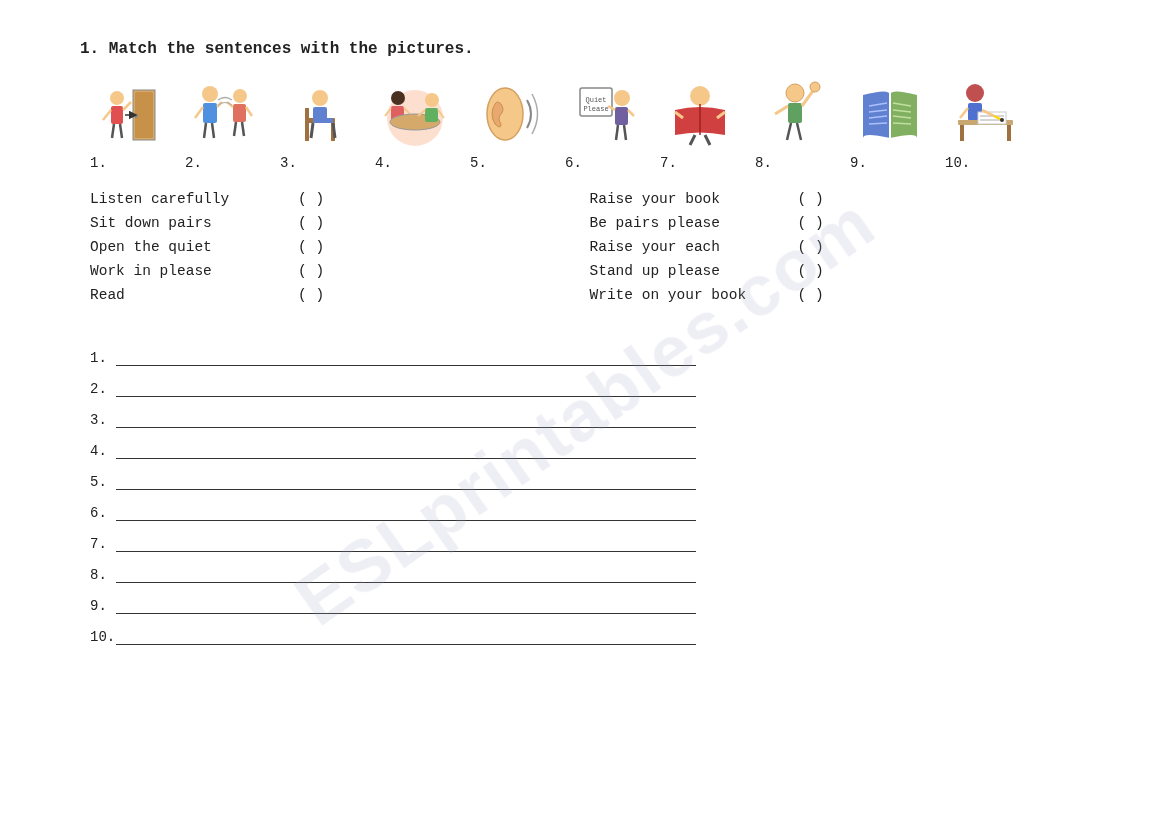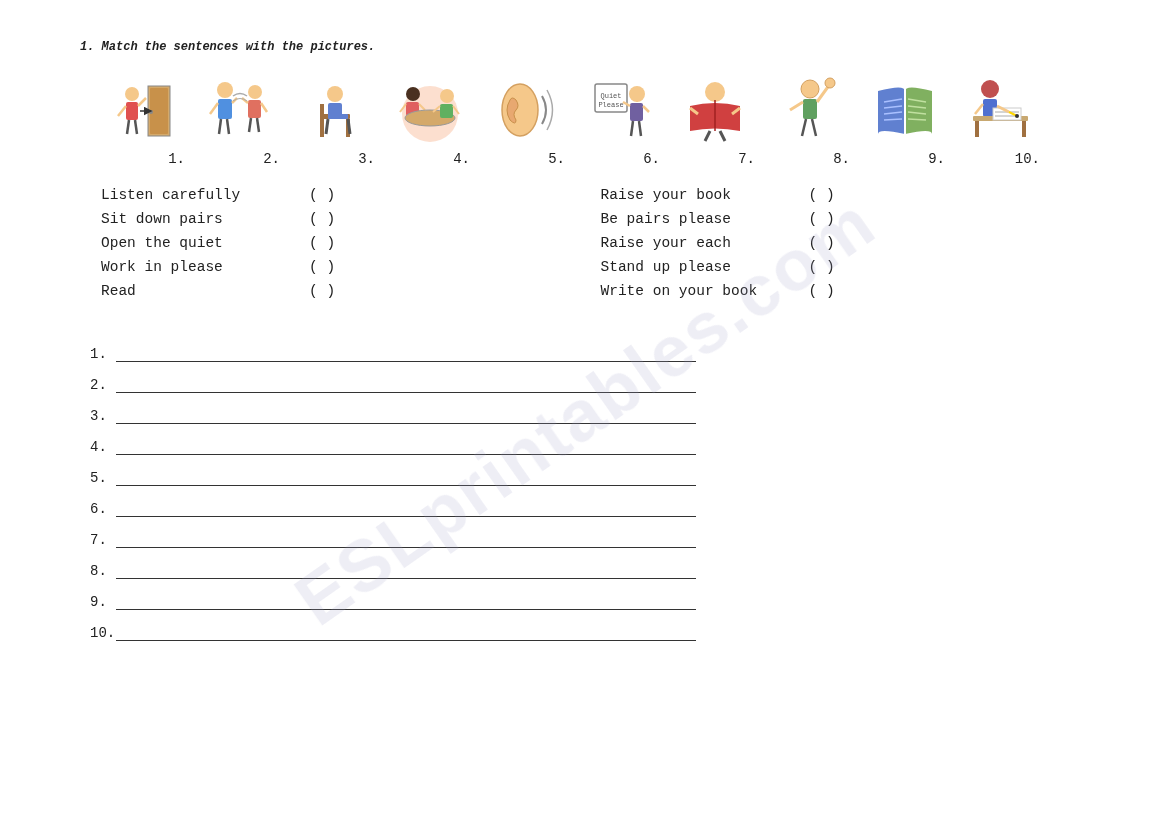--- a/index.html
+++ b/index.html
@@ -8,38 +8,37 @@
       font-family: 'Courier New', Courier, monospace;
       font-size: 15px;
       color: #222;
       width: 1169px;
       min-height: 821px;
       padding: 40px 80px;
     }
 
     .section-title {
       font-family: 'Courier New', Courier, monospace;
-      font-size: 12px;
+      font-size: 16px;
       font-weight: bold;
       margin-bottom: 18px;
-      font-style: italic;
     }
 
     
     .pictures-row {
       display: flex;
       align-items: flex-end;
       gap: 0px;
       margin-bottom: 8px;
       margin-left: 10px;
     }
     .pic-item {
       display: flex;
       flex-direction: column;
-      align-items: flex-end;
+      align-items: flex-start;
       width: 95px;
     }
     .pic-box {
       width: 80px;
       height: 75px;
       display: flex;
       align-items: center;
       justify-content: center;
       margin-bottom: 4px;
     }
@@ -67,21 +66,20 @@
     .match-row {
       display: flex;
       align-items: center;
       margin-bottom: 8px;
       gap: 0;
     }
     .match-text {
       width: 200px;
       font-family: 'Courier New', Courier, monospace;
       font-size: 14.5px;
-      margin-left: 11px;
     }
     .match-bracket {
       font-family: 'Courier New', Courier, monospace;
       font-size: 14.5px;
       margin-left: 8px;
     }
 
     
     .watermark {
       position: fixed;

